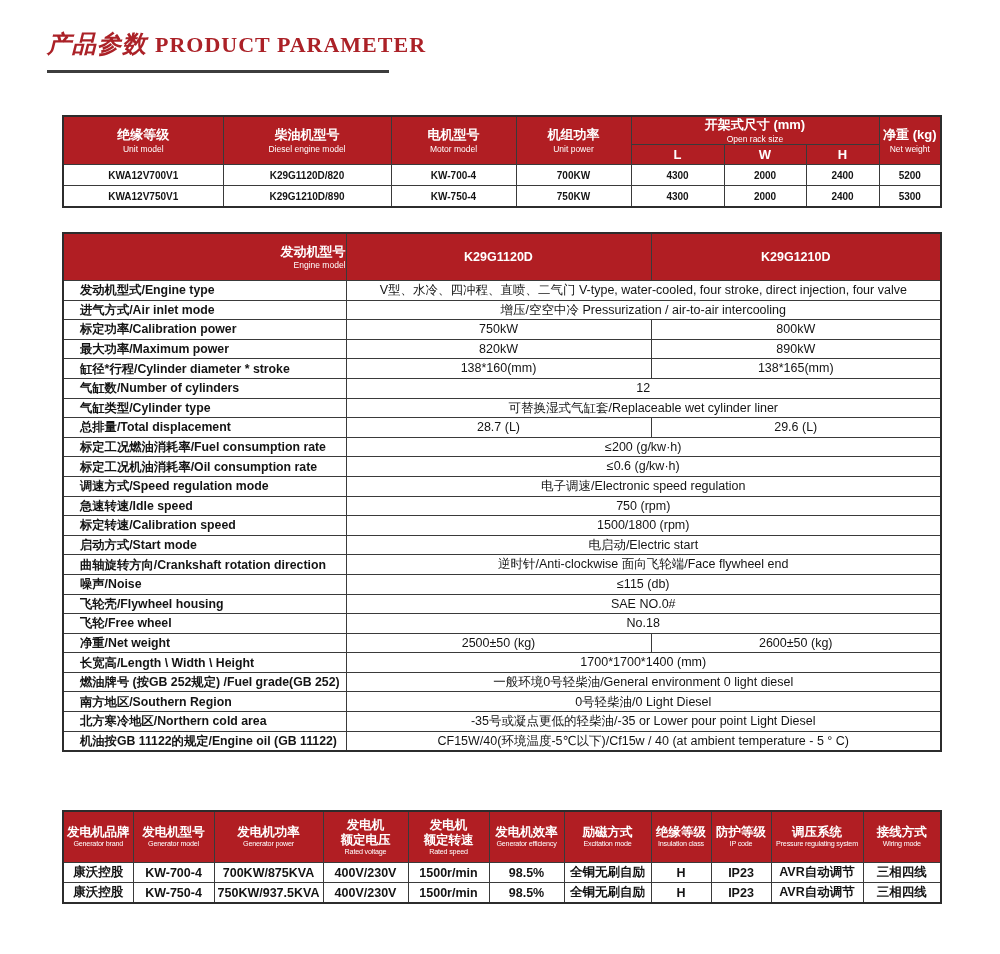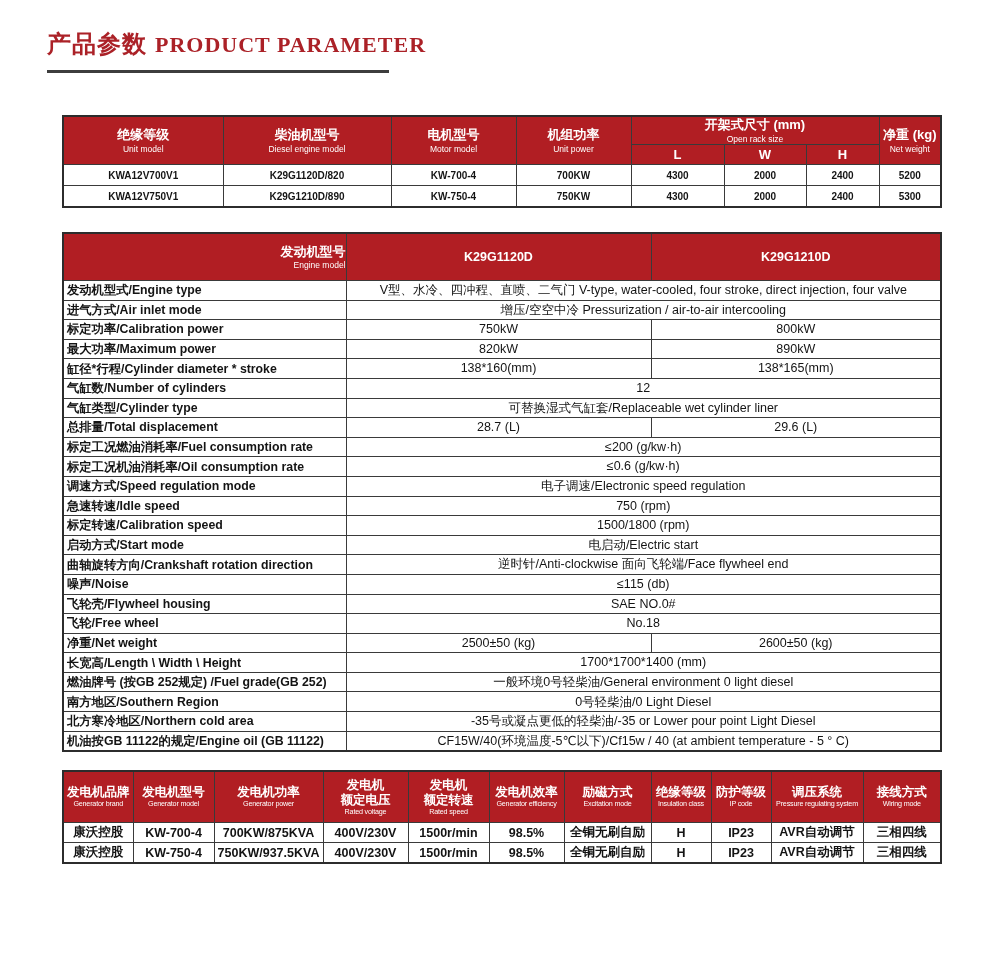--- a/index.html
+++ b/index.html
@@ -3,21 +3,21 @@
 <meta charset="utf-8">
 <style>
   html,body{margin:0;padding:0;}
   body{
     width:1000px;height:954px;background:#ffffff;position:relative;
     font-family:"Liberation Sans","DejaVu Sans",sans-serif;
     -webkit-font-smoothing:antialiased;
   }
   
   .title-wrap{position:absolute;left:47px;top:28px;white-space:nowrap;}
-  .title-cn{color:#ab2127;font-size:24px;font-weight:bold;letter-spacing:1px;}
+  .title-cn{color:#ab2127;font-size:24px;font-weight:bold;letter-spacing:1px;font-style:italic;}
   .title-en{color:#ab2127;font-size:22px;font-weight:600;margin-left:8px;
     font-family:Liberation Serif, serif;letter-spacing:1px;}
   .title-underline{position:absolute;left:47px;top:70px;width:342px;height:3px;background:#3d3d3d;}
 
   
   table.t{border-collapse:collapse;table-layout:fixed;position:absolute;width:878px;left:62px;}
   table.t th,table.t td{border:1px solid #3a3a3a;overflow:hidden;white-space:nowrap;padding:0;}
   table.t{border:2px solid #2c2c2c;}
   th.red{background:#b11e23;color:#ffffff;text-align:center;vertical-align:middle;}
   .hcn{display:block;font-size:13px;font-weight:bold;line-height:1.25;}
@@ -30,25 +30,25 @@
   #unit-table thead tr.r2 th{height:19px;}
   #unit-table th.dim{font-size:13px;font-weight:bold;}
   #unit-table td{height:20px;font-size:10px;font-weight:600;margin-left:8px;}
 
   
   #engine-table{top:232px;}
   #engine-table thead th{height:46px;}
   #engine-table th.ehead{text-align:right;padding-left:12px;}
   #engine-table th.emodel{font-size:12.5px;font-weight:600;}
   #engine-table td{height:18.6px;font-size:12.5px;line-height:1.15;}
-  #engine-table td.lbl{text-align:left;padding-left:3px;font-weight:600;color:#141414;font-size:12.3px;}
+  #engine-table td.lbl{text-align:left;padding-left:16px;font-weight:600;color:#141414;font-size:12.3px;}
   #engine-table td.val{font-weight:500;}
 
   
-  #gen-table{top:770px;}
+  #gen-table{top:810px;}
   #gen-table thead th{height:50px;}
   #gen-table .hcn{font-size:12.5px;line-height:1.2;}
   #gen-table .hen{font-size:7.2px;letter-spacing:-0.2px;}
   #gen-table td{height:19px;font-size:12.5px;font-weight:600;}
 </style>
 </head>
 <body>
 
 <div class="title-wrap">
   <span class="title-cn">产品参数</span><span class="title-en">PRODUCT PARAMETER</span>

